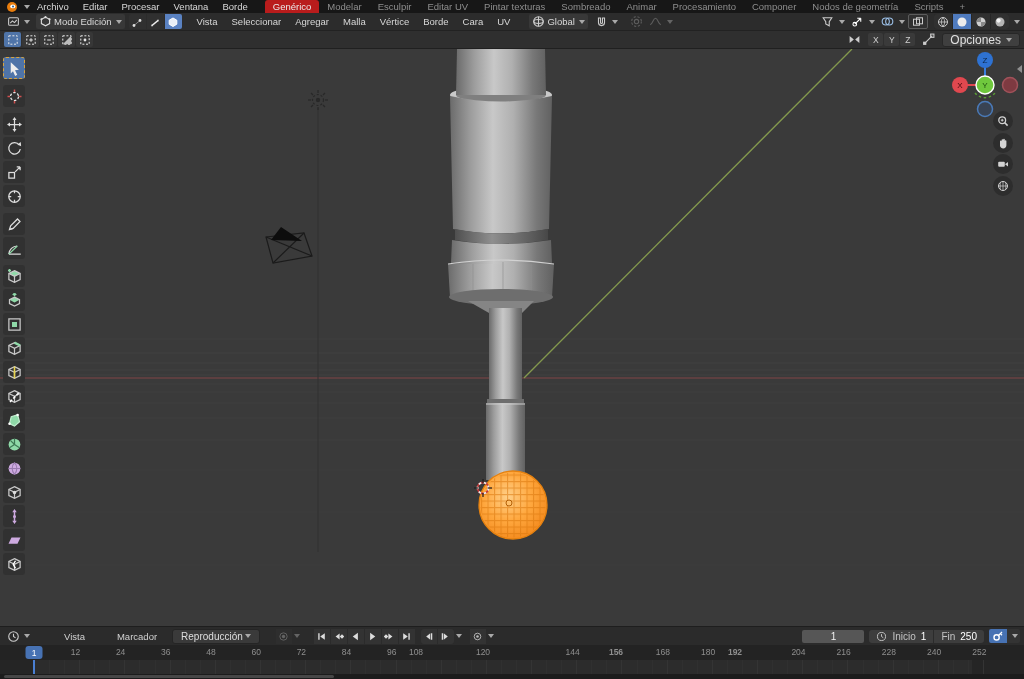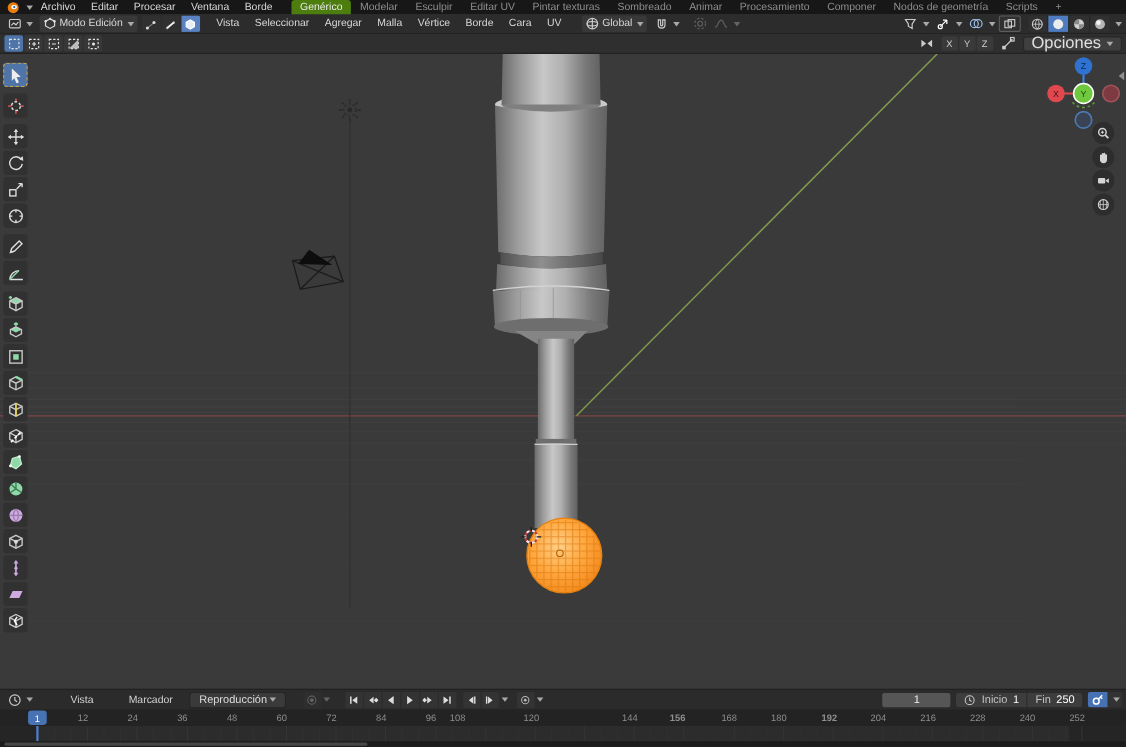--- a/index.html
+++ b/index.html
@@ -9,21 +9,21 @@
   .ic svg{display:block}
   .chv{width:0;height:0;border-left:3px solid transparent;border-right:3px solid transparent;border-top:4px solid #a9a9a9;display:inline-block;margin-left:2px}
   button{background:none;border:none;color:inherit;font:inherit;display:inline-flex;align-items:center;cursor:default}
 
   
   .topbar{height:13px;background:#171717;display:flex;align-items:center;padding:0 4px;white-space:nowrap}
   .topbar .logo{width:16px;height:12px;margin-right:2px}
   .menu-item{padding:0 7px;height:13px;color:#d8d8d8;font-size:9.5px}
   .tabs{display:flex;align-items:center;margin-left:10px}
   .tab{padding:0 8px;height:13px;color:#8e8e8e;font-size:9.5px;border-radius:3px 3px 0 0}
-  .tab.active{background:#4d7c0f;color:#eaeaea}
+  .tab.active{background:#b91c1c;color:#eaeaea}
 
   
   .vph{height:18px;background:#2c2c2c;border-bottom:1px solid #222;display:flex;align-items:center;padding:0 4px;white-space:nowrap}
   .hbtn{height:15px;padding:0 3px;border-radius:2px;gap:2px;color:#d9d9d9;font-size:9.5px}
   .hbtn.bg{background:#383838}
   .hbtn .ic{width:13px;height:13px}
   .dim{opacity:.45}
   .selgrp{display:flex;margin:0 4px;border-radius:2px;overflow:hidden}
   .selgrp .sbtn{width:17px;height:15px;background:#303030;justify-content:center}
   .selgrp .sbtn+.sbtn{margin-left:1px}
@@ -38,21 +38,21 @@
   .xraybtn{width:20px;height:15px;border:1px solid #5c5c5c;border-radius:2px;justify-content:center;background:#303030}
 
   
   .toolh{height:18px;background:#2f2f2f;border-bottom:1px solid #202020;display:flex;align-items:center;padding:0 4px}
   .ops{display:flex;gap:1px}
   .ops .obtn{width:17px;height:15px;background:#373737;border-radius:2px;justify-content:center}
   .ops .obtn.active{background:#4f74a8}
   .toolh-right{margin-left:auto;display:flex;align-items:center;gap:4px}
   .xyz{display:flex;gap:1px}
   .xyz .abtn{width:15px;height:13px;background:#3a3a3a;border-radius:2px;justify-content:center;color:#cfcfcf;font-size:8.5px}
-  .opt-btn{background:#3f3f3f;border:1px solid #272727;border-radius:3px;height:14px;padding:0 7px;gap:3px;color:#e0e0e0;font-size:15px}
+  .opt-btn{background:#3f3f3f;border:1px solid #272727;border-radius:3px;height:14px;padding:0 7px;gap:3px;color:#e0e0e0;font-size:12px}
 
   
   .viewport{position:relative;height:577px;background:#3a3a3a}
   .scene{position:absolute;inset:0;pointer-events:none}
   .vp-text{position:absolute;left:36px;top:6px;line-height:13px;pointer-events:none}
   .vp-text .l1{color:#d4d4d4}
   .vp-text .l2{color:#c9c9c9}
   .ltools{position:absolute;left:3px;top:8px;display:flex;flex-direction:column;gap:2px;width:22px}
   .tool{width:22px;height:22px;background:#313131;border-radius:3px;justify-content:center}
   .tool.grp{margin-top:4px}
@@ -885,21 +885,21 @@
       <span class="tick" style="left: 301.386px;">72</span>
       <span class="tick" style="left: 346.578px;">84</span>
       <span class="tick" style="left: 391.77px;">96</span>
       <span class="tick" style="left: 416px;">108</span>
       <span class="tick" style="left: 483px;">120</span>
       <span class="tick" style="left: 510px; margin-top: 40px;">132</span>
       <span class="tick" style="left: 572.538px;">144</span>
       <span class="tick" style="left: 616px; font-weight: bold;">156</span>
       <span class="tick" style="left: 662.922px;">168</span>
       <span class="tick" style="left: 708.114px;">180</span>
-      <span class="tick" style="left: 754px; font-weight: bold;">192</span>
+      <span class="tick" style="left: 735px; font-weight: bold;">192</span>
       <span class="tick" style="left: 798.498px;">204</span>
       <span class="tick" style="left: 843.69px;">216</span>
       <span class="tick" style="left: 888.882px;">228</span>
       <span class="tick" style="left: 934.074px;">240</span>
       <span class="tick" style="left: 979.266px;">252</span>
     </div>
   <div class="track" id="track">
       <div class="inrange" style="left: 34px; width: 937.734px;"></div>
       <div class="gline major" style="left: 34px;"></div>
       <div class="gline" style="left: 49.064px;"></div>

